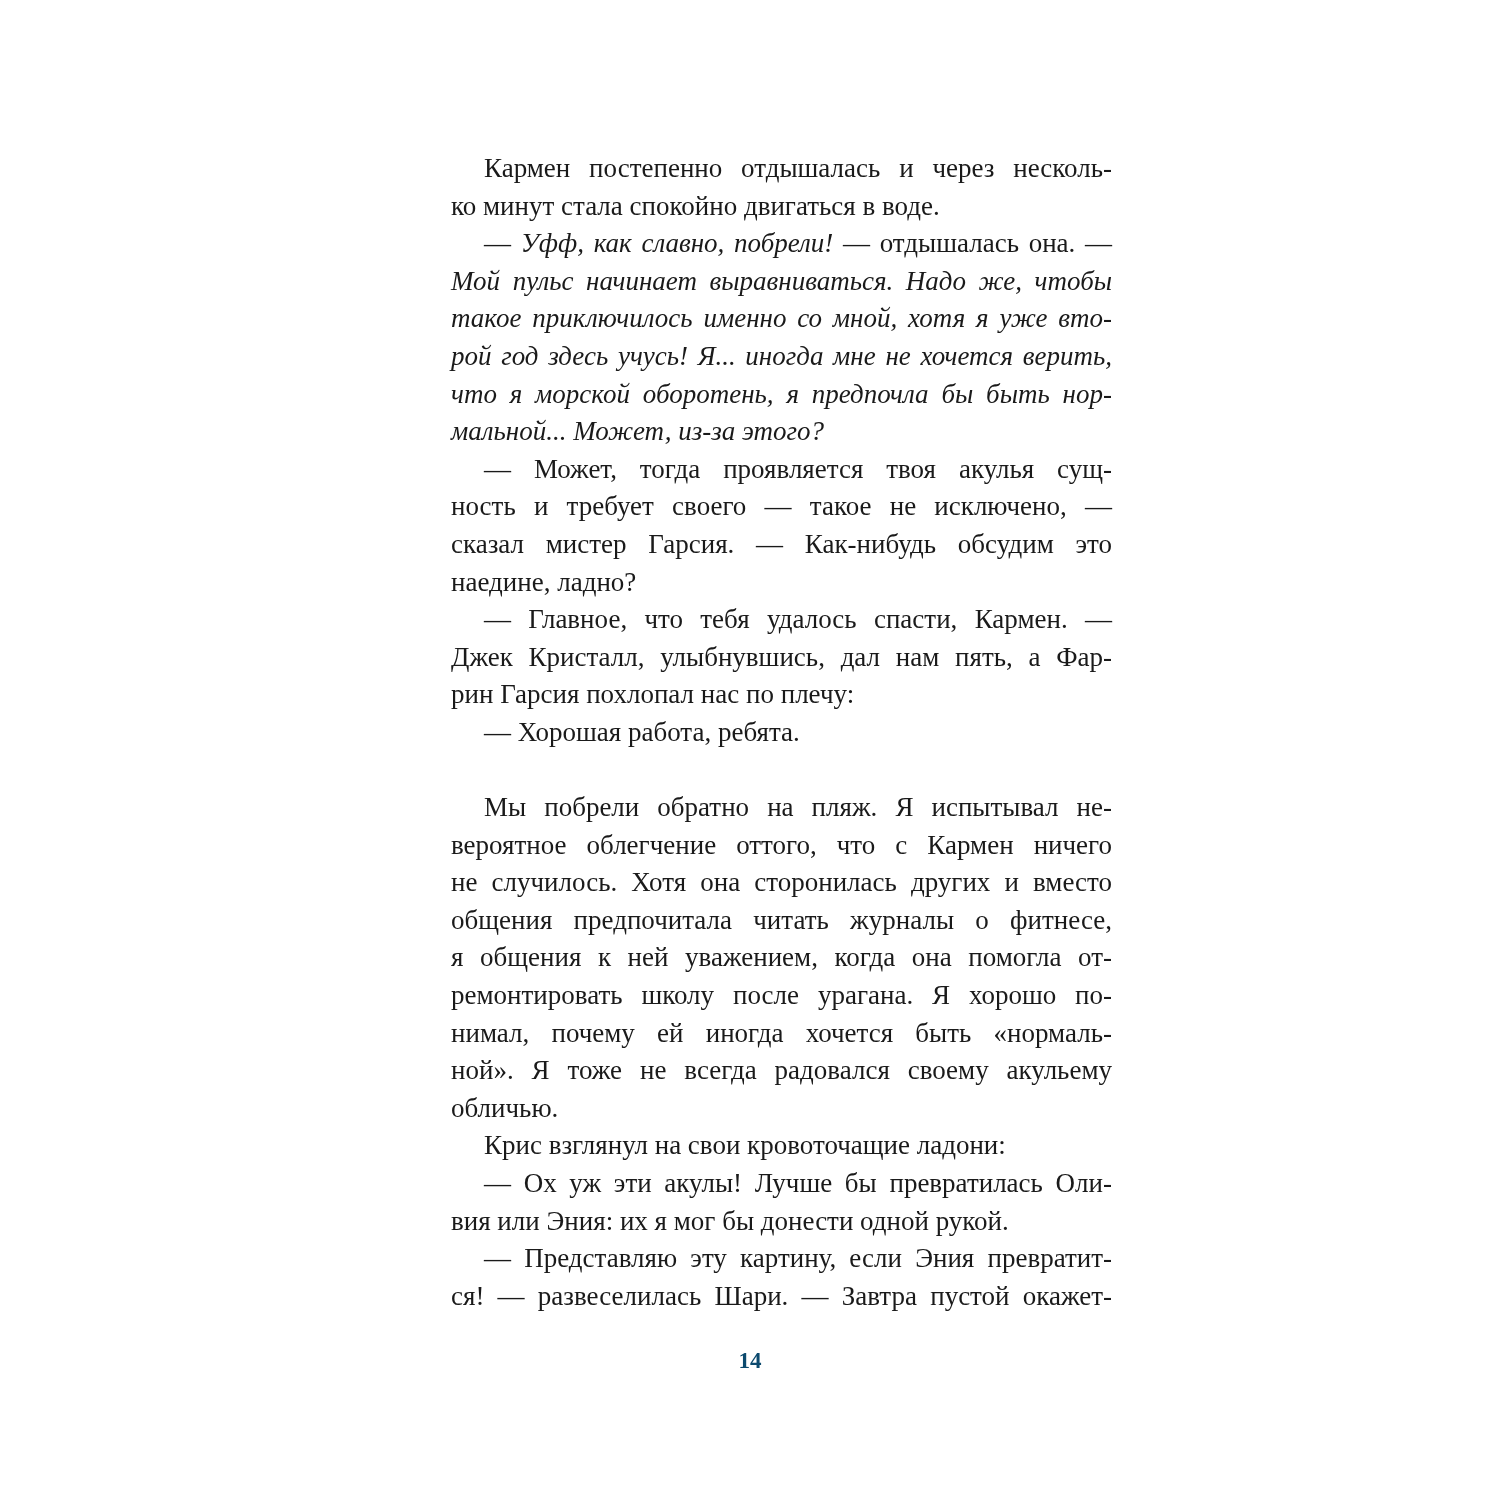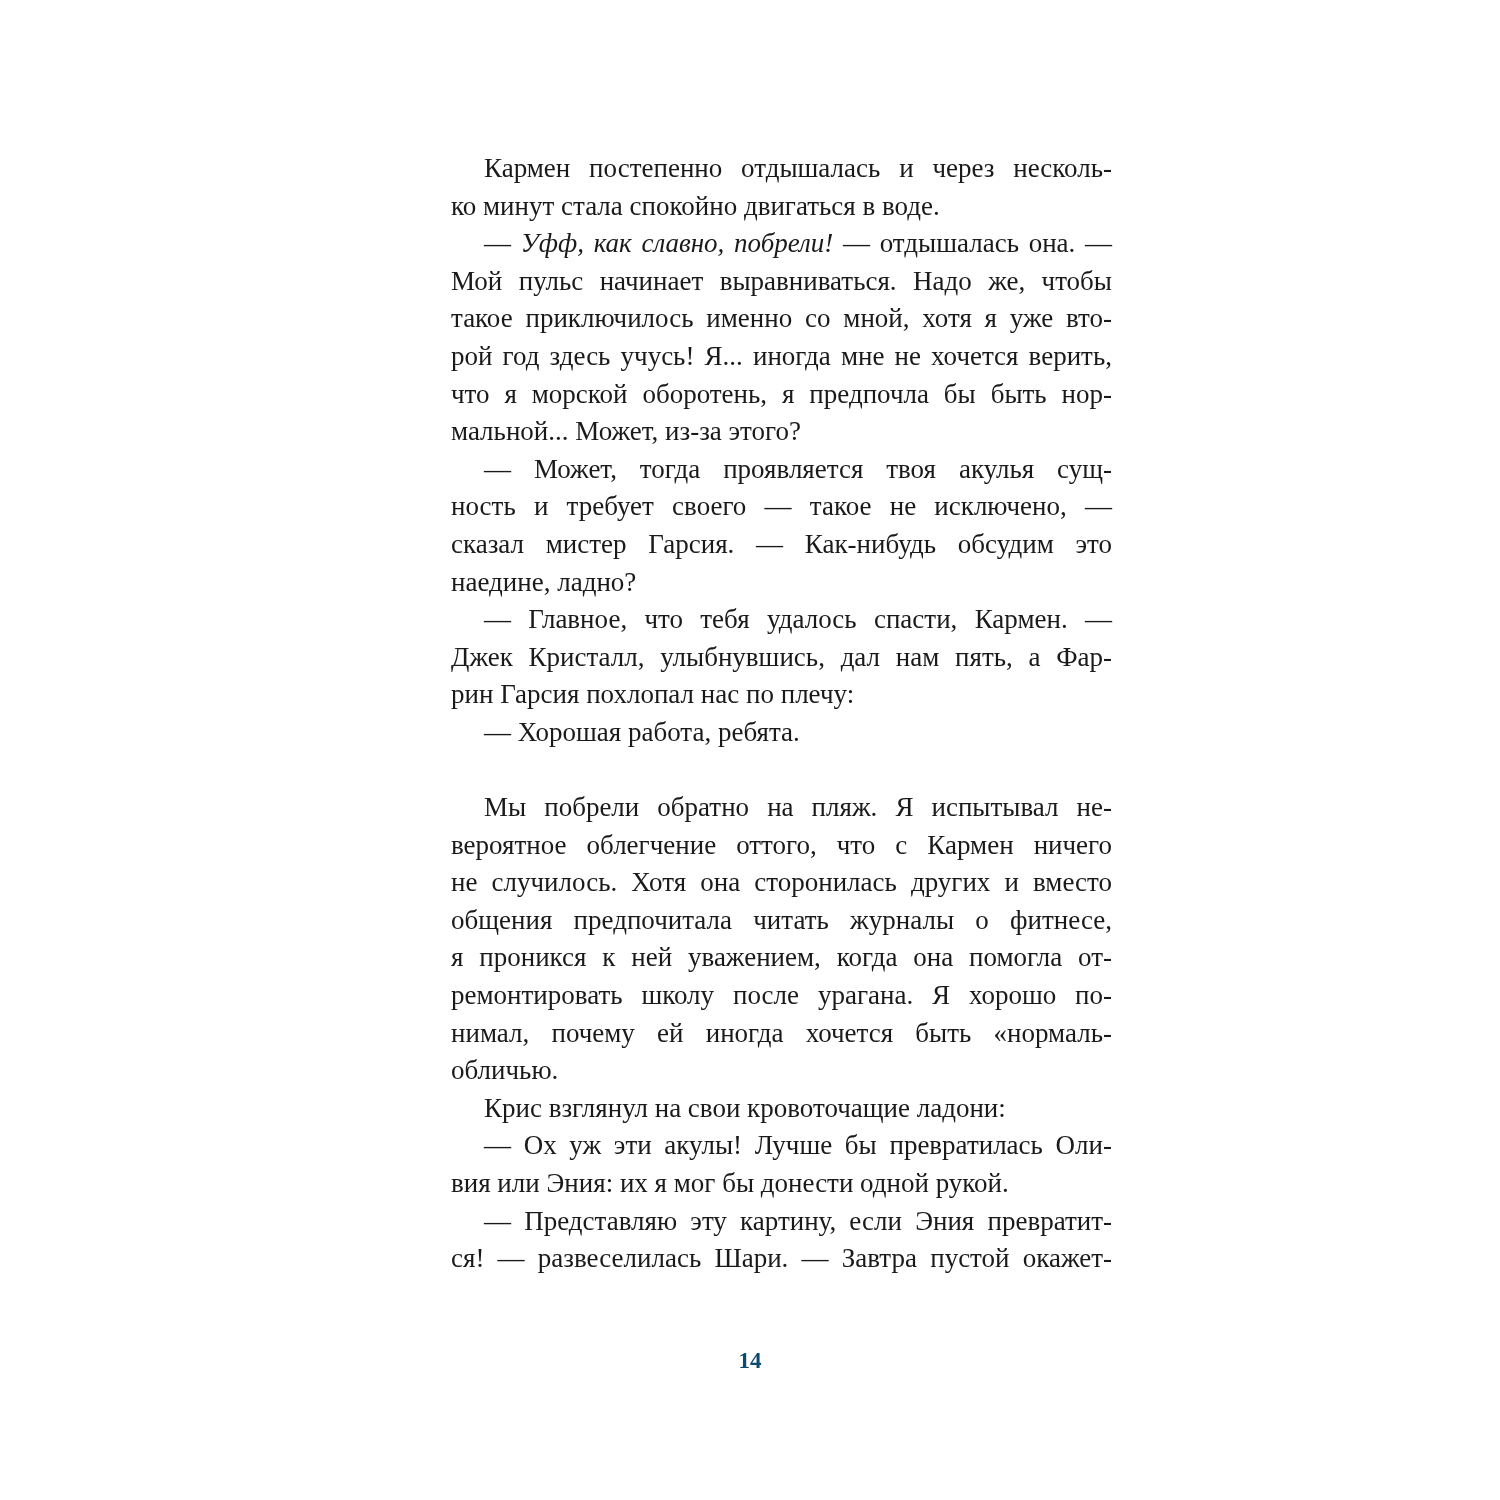--- a/index.html
+++ b/index.html
@@ -18,21 +18,21 @@
     display: block;
     height: 37.6px;
     line-height: 37.6px;
     white-space: nowrap;
     text-align: justify;
     text-align-last: justify;
     overflow: visible;
   }
   .line.last { text-align-last: left; }
   .line.indent { padding-left: 33px; }
-  .line.italic { }
+  .line.italic { font-style: italic; }
   .it { font-style: italic; }
   .gap { height: 37.6px; display: block; }
   .page-number {
     position: absolute;
     left: 0; width: 1500px;
     top: 1348px;
     text-align: center;
     font-family: "Liberation Serif", "DejaVu Serif", serif;
     font-weight: bold;
     font-size: 23px;
@@ -58,23 +58,24 @@
       <span class="line last">наедине, ладно?</span>
       <span class="line indent">— Главное, что тебя удалось спасти, Кармен. —</span>
       <span class="line">Джек Кристалл, улыбнувшись, дал нам пять, а Фар-</span>
       <span class="line last">рин Гарсия похлопал нас по плечу:</span>
       <span class="line indent last">— Хорошая работа, ребята.</span>
       <span class="gap"></span>
       <span class="line indent">Мы побрели обратно на пляж. Я испытывал не-</span>
       <span class="line">вероятное облегчение оттого, что с Кармен ничего</span>
       <span class="line">не случилось. Хотя она сторонилась других и вместо</span>
       <span class="line">общения предпочитала читать журналы о фитнесе,</span>
-      <span class="line">я проникся к ней уважением, когда она помогла от-</span>
+      <span class="line">я общения к ней уважением, когда она помогла от-</span>
       <span class="line">ремонтировать школу после урагана. Я хорошо по-</span>
       <span class="line">нимал, почему ей иногда хочется быть «нормаль-</span>
+      <span class="line">ной». Я тоже не всегда радовался своему акульему</span>
       <span class="line last">обличью.</span>
       <span class="line indent last">Крис взглянул на свои кровоточащие ладони:</span>
       <span class="line indent">— Ох уж эти акулы! Лучше бы превратилась Оли-</span>
       <span class="line last">вия или Эния: их я мог бы донести одной рукой.</span>
       <span class="line indent">— Представляю эту картину, если Эния превратит-</span>
       <span class="line">ся! — развеселилась Шари. — Завтра пустой окажет-</span>
     </div>
   <div class="page-number">14</div>
 </div>
 

